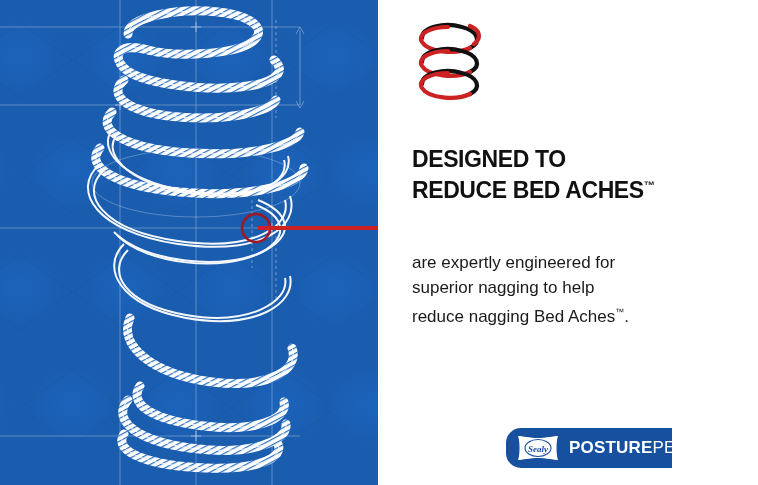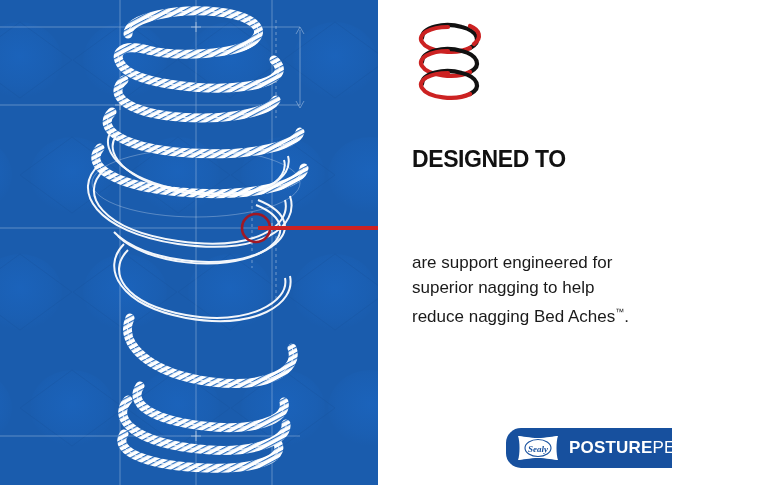--- a/index.html
+++ b/index.html
@@ -265,24 +265,27 @@
         <path d="M14 44 C14 33 36 28 54 33 C70 37 74 48 62 54" stroke="#111111"></path>
         <path d="M62 54 C48 61 20 58 14 48 C9 40 22 33 40 33" stroke="#cc2222"></path>
         <path d="M14 66 C14 55 36 50 54 55 C70 59 74 70 62 76" stroke="#111111"></path>
         <path d="M62 76 C48 83 20 80 14 70 C9 62 22 55 40 55" stroke="#cc2222"></path>
         <path d="M62 8 C72 12 74 20 66 26" stroke="#cc2222"></path>
       </g>
     </svg>
 
     <div id="headline">
       <div>DESIGNED TO</div>
+      <div>
+        <span>REDUCE BED ACHES</span><span class="tm">™</span>
+      </div>
     </div>
 
     <div id="body">
-      <div>are support engineered for</div>
+      <div>are expertly engineered for</div>
       <div>superior nagging to help</div>
       <div>
         <span>reduce nagging Bed Aches</span><span class="tm">™</span><span>.</span>
       </div>
     </div>
 
     <div id="badge">
       <svg id="sealy-mark" viewBox="0 0 46 26">
         <path d="M23 3 C31 3 39 1 43 1 C41 6 41 20 43 25
                  C39 25 31 23 23 23 C15 23 7 25 3 25

